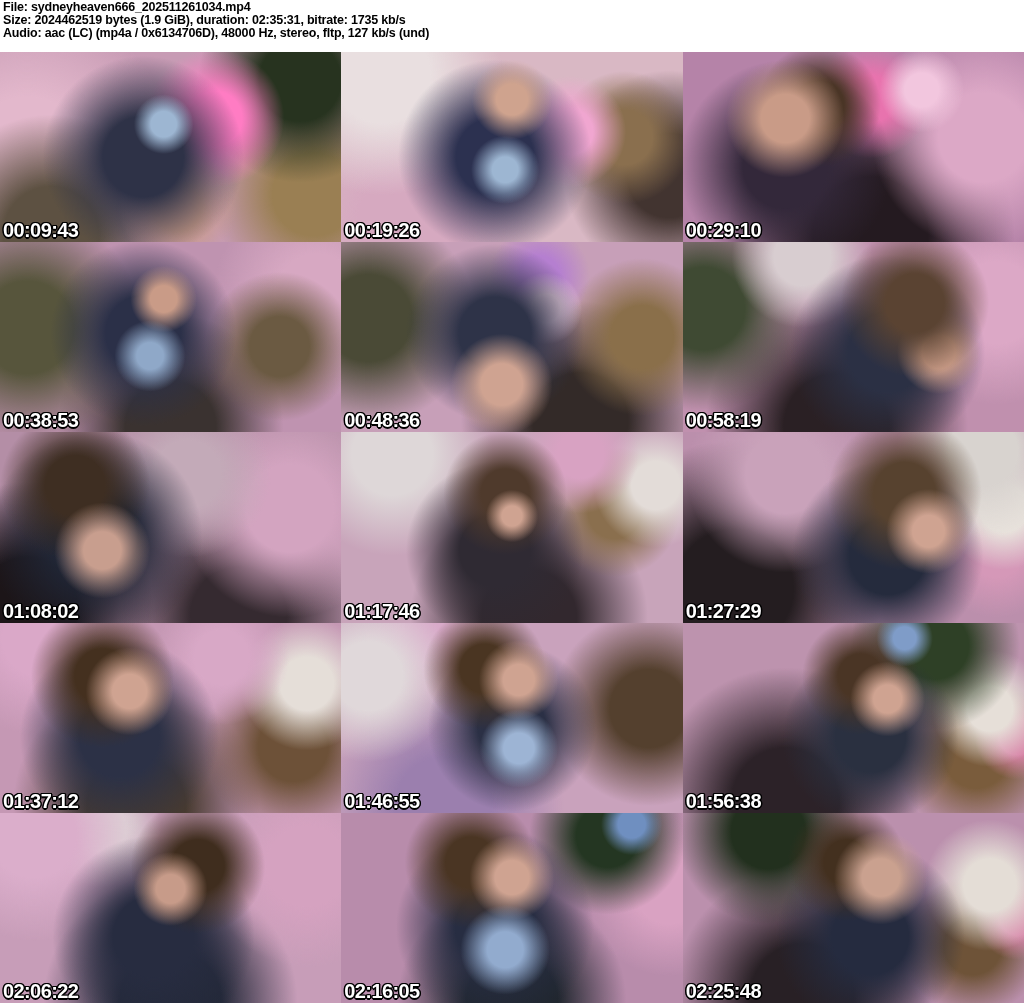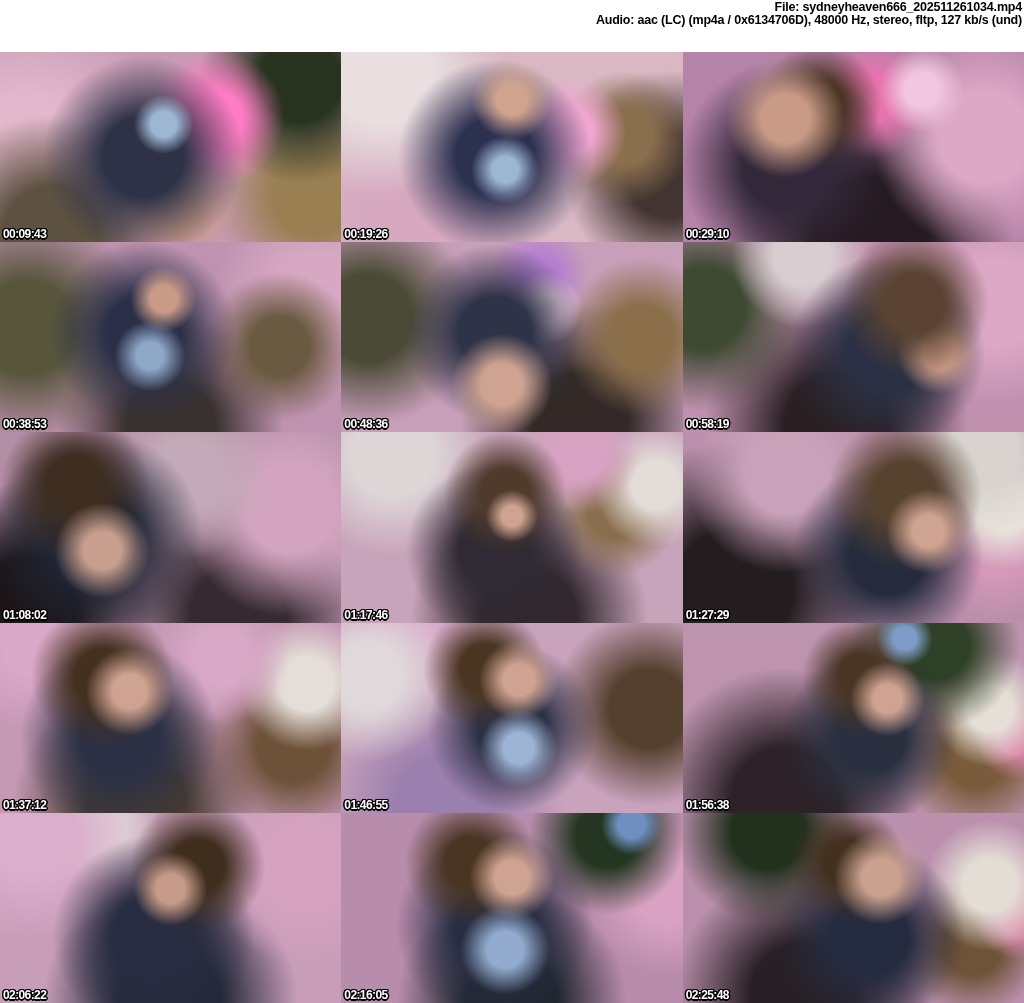--- a/index.html
+++ b/index.html
@@ -3,21 +3,21 @@
 <meta charset="utf-8">
 <style>
   html, body { margin: 0; padding: 0; }
   body {
     width: 1024px;
     height: 1003px;
     overflow: hidden;
     background: #ffffff;
     font-family: "Liberation Sans", sans-serif;
   }
-  .sheet { width: 1024px; height: 973px; text-align: right; }
+  .sheet { width: 1024px; height: 973px; }
   .meta {
     box-sizing: border-box;
     height: 52px;
     background: var(--header-bg, #ffffff);
     color: var(--header-text, #000000);
     font-weight: 700;
     font-size: 12.5px;
     line-height: 13px;
     padding: 1px 2px 0 3px;
     letter-spacing: -0.2px;
@@ -34,40 +34,41 @@
     position: relative;
     overflow: hidden;
     background-color: #b890ac;
   }
   .ts {
     position: absolute;
     left: 3px;
     bottom: 2px;
     color: var(--ts-text, #ffffff);
     font-weight: 700;
-    font-size: 12px;
+    font-size: 20px;
     letter-spacing: -0.6px;
     line-height: 1;
     text-shadow:
       -1px -1px 0 var(--ts-outline, #000),
        1px -1px 0 var(--ts-outline, #000),
       -1px  1px 0 var(--ts-outline, #000),
        1px  1px 0 var(--ts-outline, #000),
       -1.5px 0 0 var(--ts-outline, #000),
        1.5px 0 0 var(--ts-outline, #000),
        0 -1.5px 0 var(--ts-outline, #000),
        0  1.5px 0 var(--ts-outline, #000);
   }
 </style>
 </head>
 <body>
 
 <div class="sheet">
   <header class="meta">
     <div class="meta-line">File: sydneyheaven666_202511261034.mp4</div>
+    <div class="meta-line">Size: 2024462519 bytes (1.9 GiB), duration: 02:35:31, bitrate: 1735 kb/s</div>
     <div class="meta-line">Audio: aac (LC) (mp4a / 0x6134706D), 48000 Hz, stereo, fltp, 127 kb/s (und)</div>
   </header>
   <div class="grid" id="grid">
       <div class="thumb" style="background: radial-gradient(circle at 48% 38%, rgb(157, 182, 210) 0%, rgb(157, 182, 210) 6%, rgba(0, 0, 0, 0) 14%), radial-gradient(circle at 42% 55%, rgb(46, 50, 71) 0%, rgb(46, 50, 71) 18%, rgba(0, 0, 0, 0) 45%), radial-gradient(circle at 52% 82%, rgb(201, 155, 135) 0%, rgb(201, 155, 135) 10%, rgba(0, 0, 0, 0) 25%), radial-gradient(circle at 63% 35%, rgb(255, 124, 195) 0%, rgb(255, 124, 195) 11%, rgba(0, 0, 0, 0) 28%), radial-gradient(circle at 88% 15%, rgb(39, 51, 31) 0%, rgb(39, 51, 31) 12%, rgba(0, 0, 0, 0) 30%), radial-gradient(circle at 92% 75%, rgb(154, 127, 83) 0%, rgb(154, 127, 83) 12%, rgba(0, 0, 0, 0) 30%), radial-gradient(circle at 15% 96%, rgb(93, 81, 66) 0%, rgb(93, 81, 66) 14%, rgba(0, 0, 0, 0) 35%), radial-gradient(circle at 8% 55%, rgb(227, 184, 204) 0%, rgb(227, 184, 204) 18%, rgba(0, 0, 0, 0) 45%), linear-gradient(rgb(199, 155, 180), rgb(199, 155, 180));">
         <span class="ts">00:09:43</span>
       </div>
       <div class="thumb" style="background: radial-gradient(circle at 50% 25%, rgb(207, 163, 142) 0%, rgb(207, 163, 142) 7%, rgba(0, 0, 0, 0) 18%), radial-gradient(circle at 48% 62%, rgb(157, 182, 210) 0%, rgb(157, 182, 210) 6%, rgba(0, 0, 0, 0) 16%), radial-gradient(circle at 45% 55%, rgb(44, 49, 80) 0%, rgb(44, 49, 80) 18%, rgba(0, 0, 0, 0) 45%), radial-gradient(circle at 67% 42%, rgb(240, 166, 208) 0%, rgb(240, 166, 208) 9%, rgba(0, 0, 0, 0) 22%), radial-gradient(circle at 83% 45%, rgb(138, 111, 78) 0%, rgb(138, 111, 78) 9%, rgba(0, 0, 0, 0) 22%), radial-gradient(circle at 96% 65%, rgb(66, 52, 48) 0%, rgb(66, 52, 48) 12%, rgba(0, 0, 0, 0) 30%), radial-gradient(circle at 12% 12%, rgb(233, 223, 224) 0%, rgb(233, 223, 224) 14%, rgba(0, 0, 0, 0) 35%), radial-gradient(circle at 20% 90%, rgb(214, 169, 192) 0%, rgb(214, 169, 192) 16%, rgba(0, 0, 0, 0) 40%), linear-gradient(rgb(217, 184, 196), rgb(217, 184, 196));">
         <span class="ts">00:19:26</span>
       </div>
       <div class="thumb" style="background: radial-gradient(circle at 30% 35%, rgb(201, 155, 135) 0%, rgb(201, 155, 135) 9%, rgba(0, 0, 0, 0) 22%), radial-gradient(circle at 40% 28%, rgb(74, 53, 38) 0%, rgb(74, 53, 38) 10%, rgba(0, 0, 0, 0) 25%), radial-gradient(circle at 30% 60%, rgb(51, 40, 58) 0%, rgb(51, 40, 58) 16%, rgba(0, 0, 0, 0) 40%), radial-gradient(circle at 70% 20%, rgb(242, 198, 222) 0%, rgb(242, 198, 222) 6%, rgba(0, 0, 0, 0) 15%), radial-gradient(circle at 55% 25%, rgb(232, 115, 174) 0%, rgb(232, 115, 174) 10%, rgba(0, 0, 0, 0) 25%), radial-gradient(circle at 88% 45%, rgb(220, 168, 198) 0%, rgb(220, 168, 198) 14%, rgba(0, 0, 0, 0) 35%), radial-gradient(circle at 55% 96%, rgb(36, 26, 32) 0%, rgb(36, 26, 32) 22%, rgba(0, 0, 0, 0) 55%), linear-gradient(rgb(181, 131, 168), rgb(181, 131, 168));">

